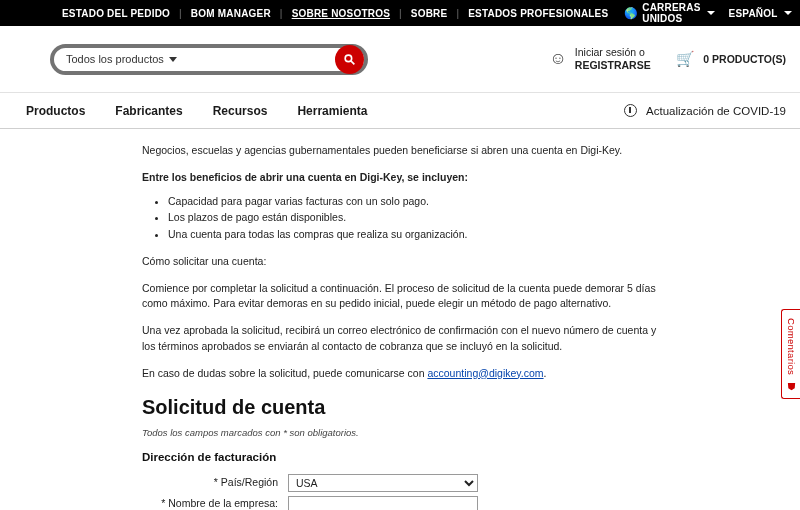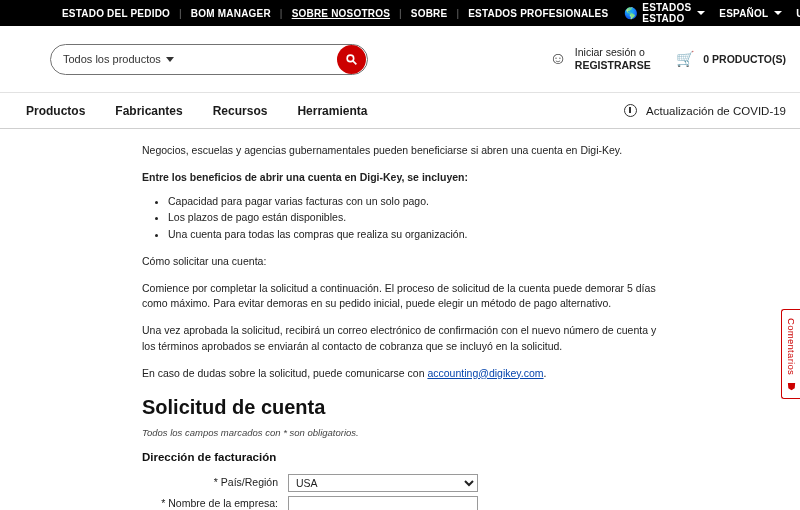--- a/index.html
+++ b/index.html
@@ -86,21 +86,21 @@
     padding: 1px 5px;
     border-radius: 2px;
   }
 
   .search-wrap {
     margin-left: 36px;
     display: flex;
     align-items: center;
     width: 318px;
     height: 31px;
-    border: 1px solid #737373;
+    border: 4px solid #737373;
     border-radius: 16px;
     background: #fff;
     padding-left: 12px;
     position: relative;
   }
   .search-cat {
     font-size: 11px;
     color: #333;
     display: flex;
     align-items: center;
@@ -318,21 +318,21 @@
     <span class="tb-sep">|</span>
     <a class="tb-item active" href="#">SOBRE NOSOTROS</a>
     <span class="tb-sep">|</span>
     <a class="tb-item" href="#">SOBRE</a>
     <span class="tb-sep">|</span>
     <a class="tb-item" href="#">ESTADOS PROFESIONALES</a>
   </div>
   <div class="topbar-right">
     <span class="tb-item">
       <span class="globe-ico">🌎</span>
-      <span>ESTADOS ESTADO</span>
+      <span>CARRERAS UNIDOS</span>
       <span class="caret-down"></span>
     </span>
     <span class="tb-item">
       <span>ESPAÑOL</span>
       <span class="caret-down"></span>
     </span>
     <span class="tb-item">
       <span>USD</span>
     </span>
   </div>

